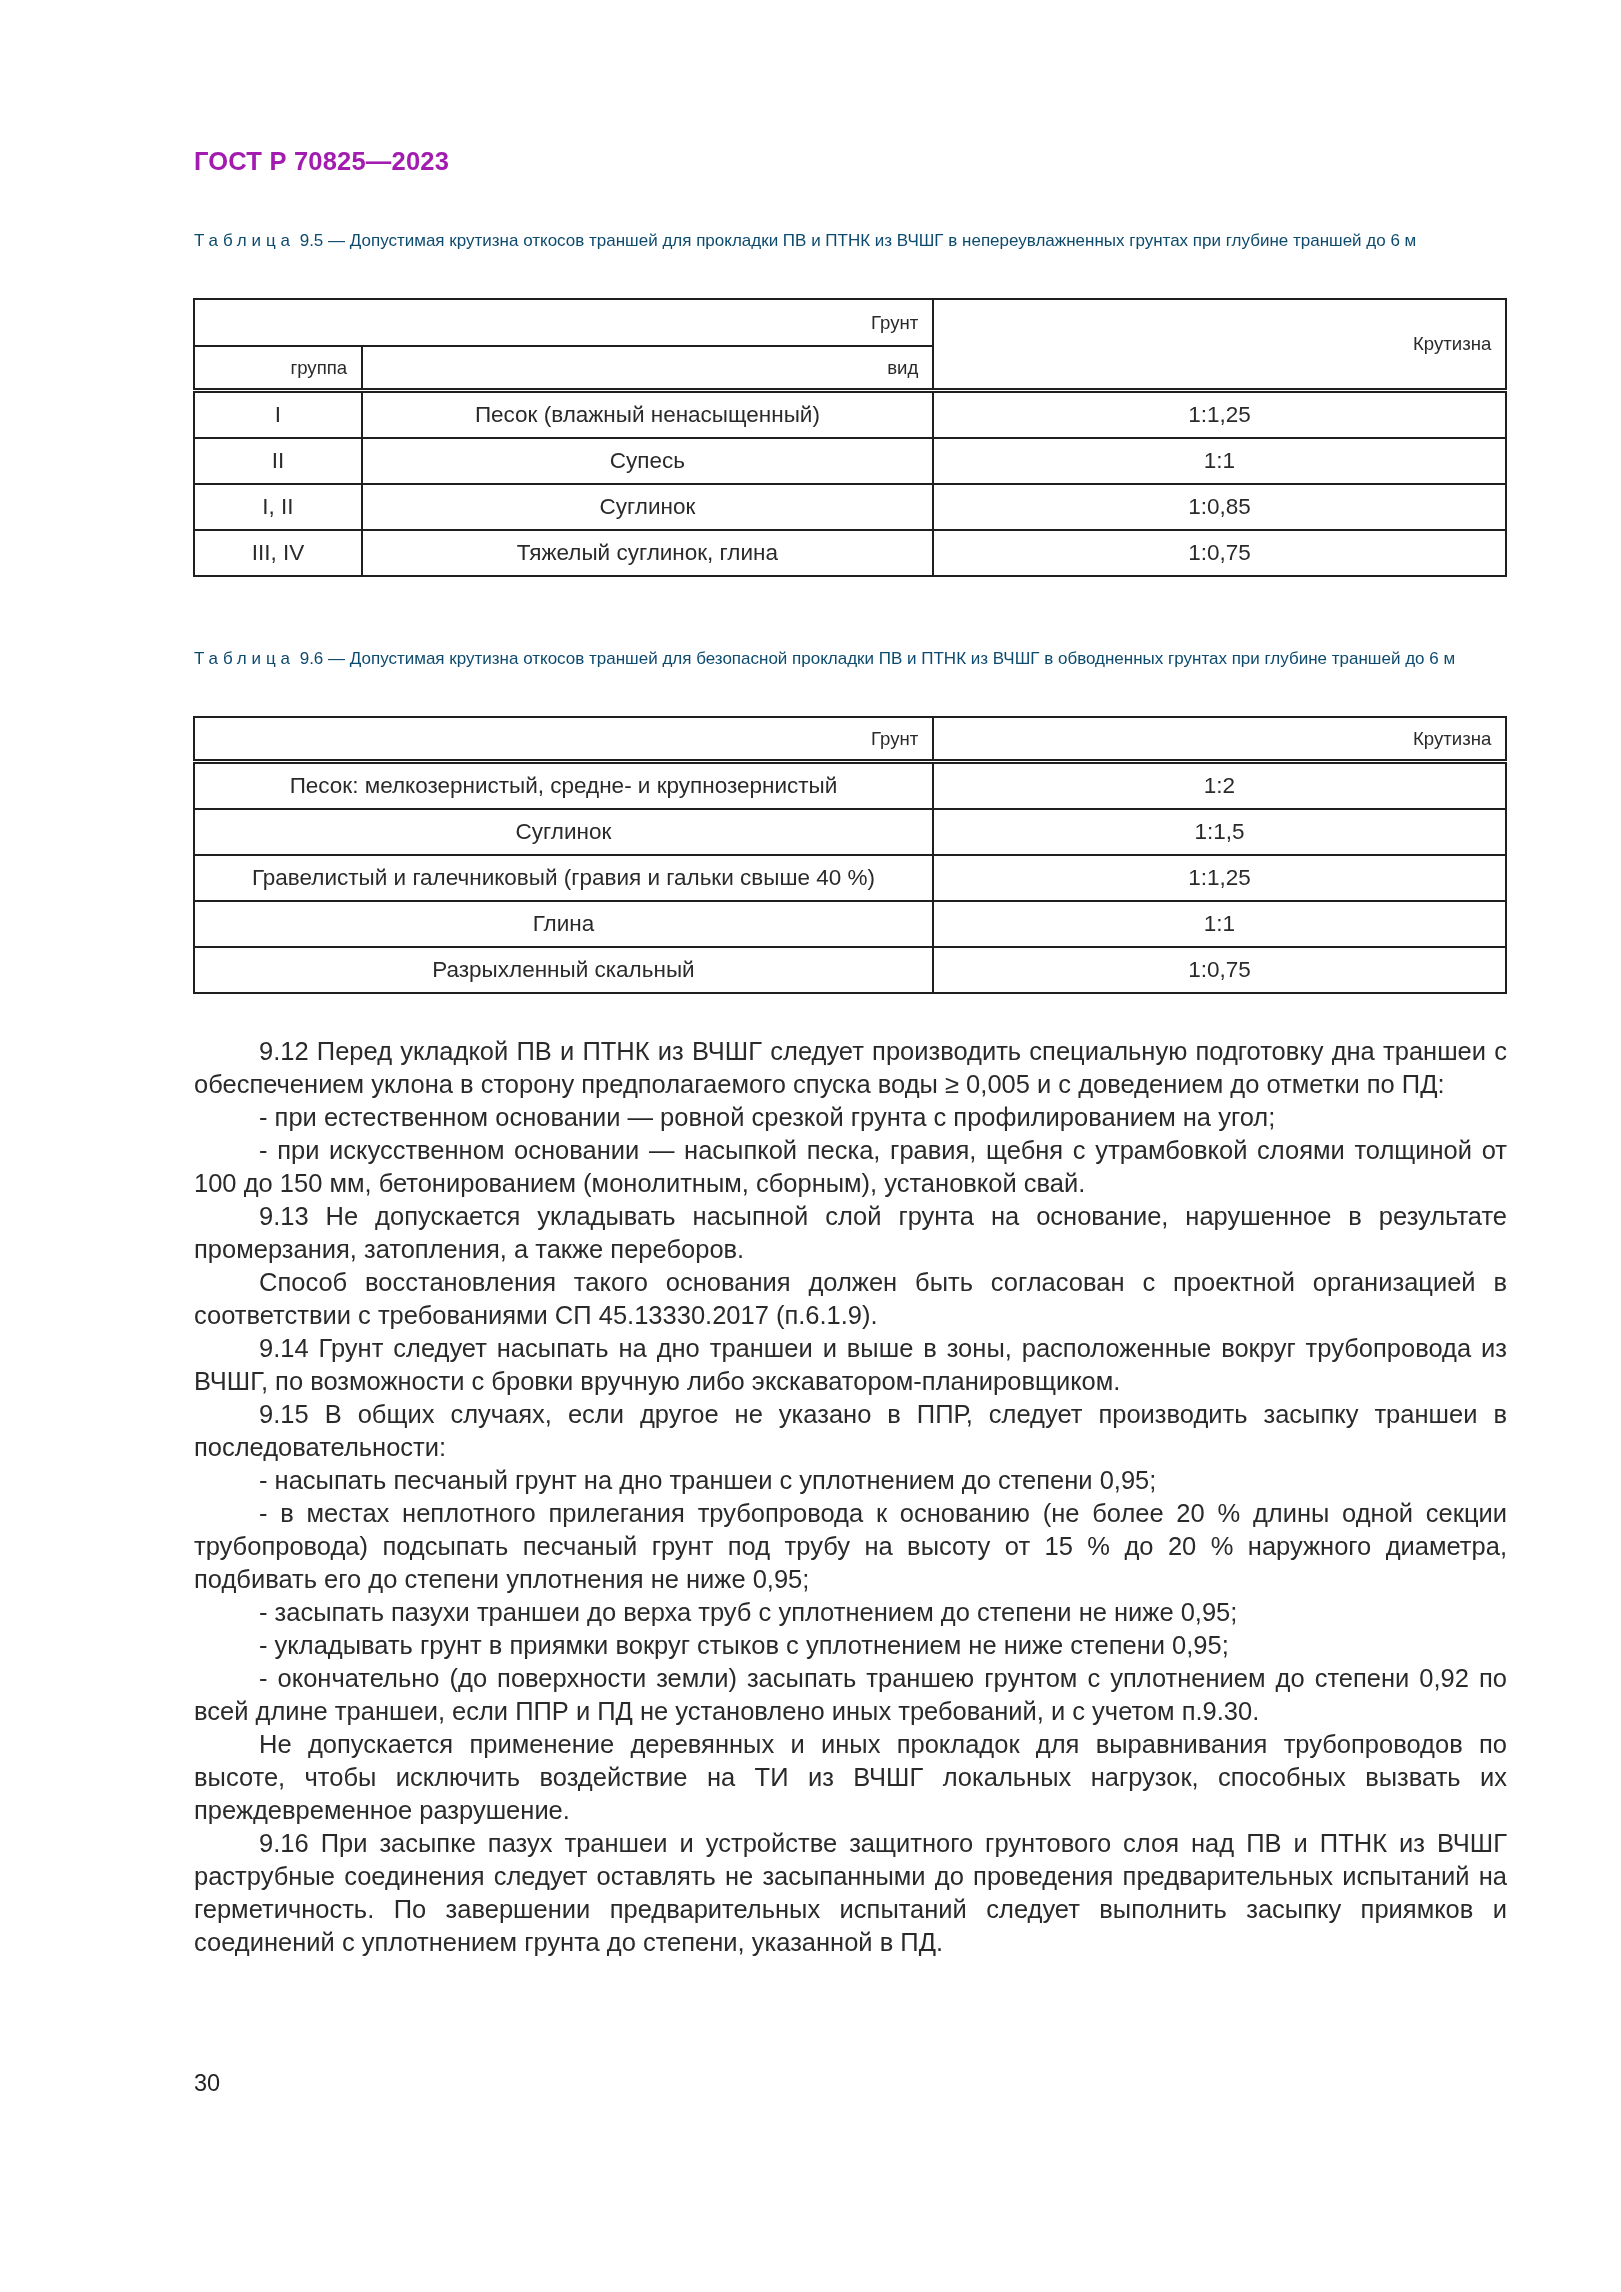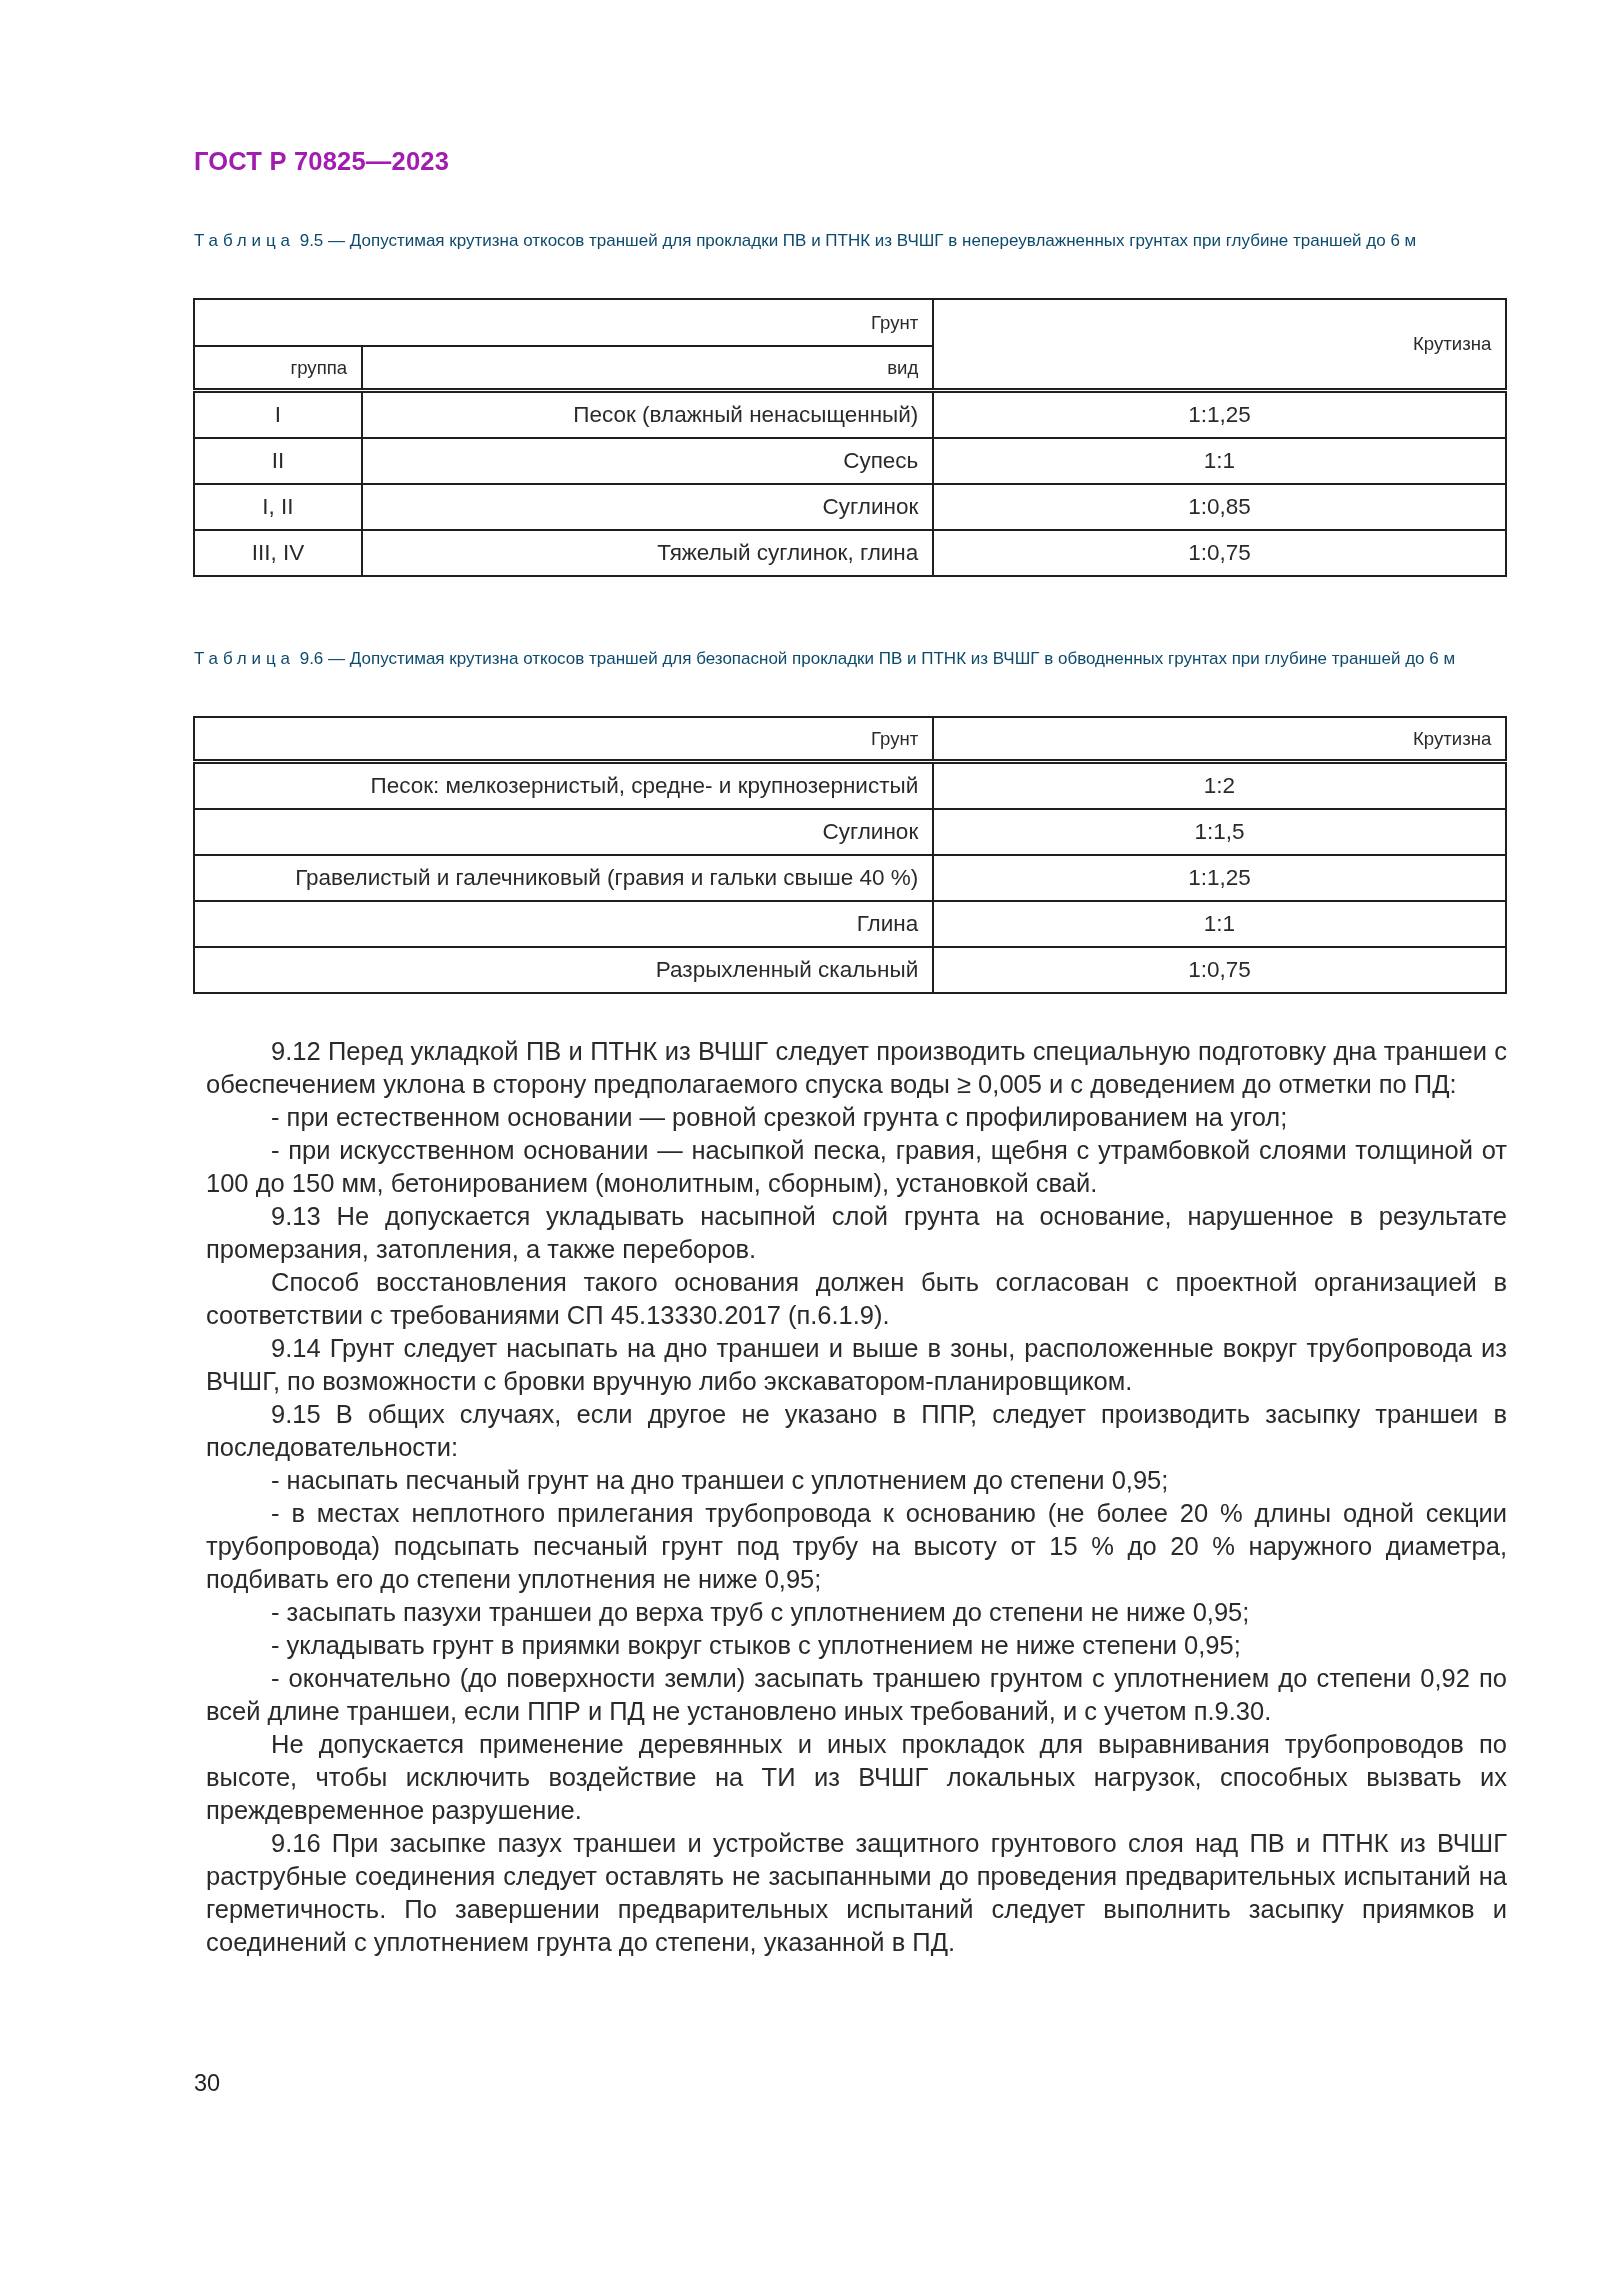--- a/index.html
+++ b/index.html
@@ -25,21 +25,21 @@
       font-size: 22.5px; color: #2a2a2a;
       border: 2.9px solid #1f1f1f;
     }
     table.gost td, table.gost th {
       border: 2px solid #1f1f1f; padding: 0 13.7px; font-weight: normal;
       vertical-align: middle;
     }
     table.gost th { font-size: 18.6px; text-align: right; }
     table.gost thead tr.last th { border-bottom: 5.9px double #1f1f1f; margin-left: 41px; }
     table.gost td.c { text-align: center; }
-    table.gost td.l { text-align: right; }
+    table.gost td.l { text-align: center; }
 
     table.t95 { top: 298px; width: 1314px; }
     table.t95 col.g { width: 168px; }
     table.t95 col.v { width: 572px; }
     table.t95 col.k { width: 574px; }
     table.t95 thead tr.r1 th { height: 45px; }
     table.t95 thead tr.r2 th { height: 41px; }
     table.t95 tbody td { height: 44px; }
 
     table.t96 { top: 716px; width: 1314px; }
@@ -48,21 +48,21 @@
     table.t96 thead th { height: 41px; }
     table.t96 tbody td { height: 44px; }
 
     .body-text {
       position: absolute; left: 194px; top: 1035px; width: 1313px;
       font-size: 25.5px; line-height: 33px; color: #2a2a2a;
     }
     .body-text p {
       margin: 0; text-indent: 65px; text-align: justify;
     }
-    .body-text p.last-left { text-align-last: left; margin-left: 12px; }
+    .body-text p.last-left { text-align-last: left; }
 
     .page-number {
       position: absolute; left: 194px; top: 2070px; font-size: 23.5px; color: #222;
     }
   </style>
 </head>
 <body>
 
 <div class="doc-header">ГОСТ Р 70825—2023</div>
 

